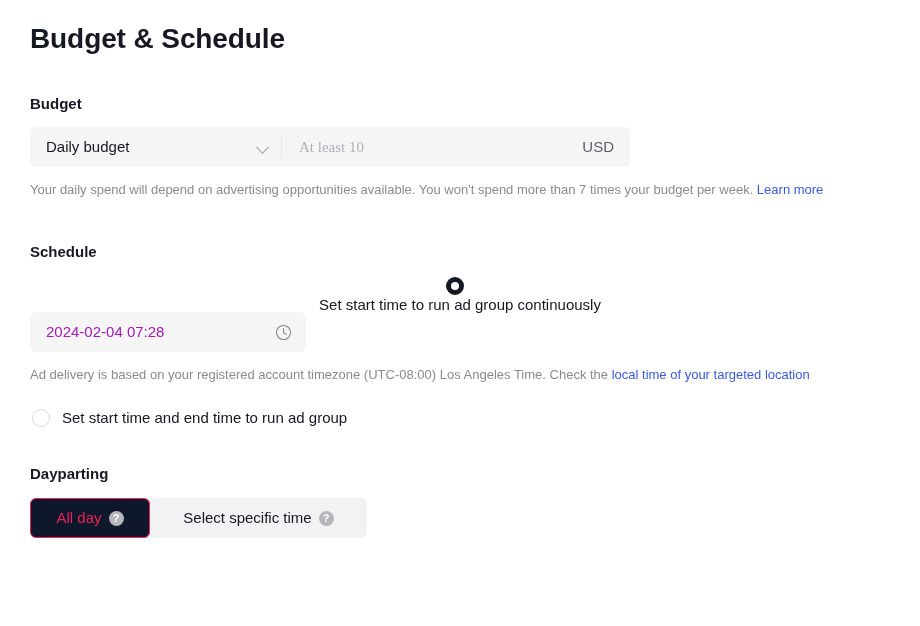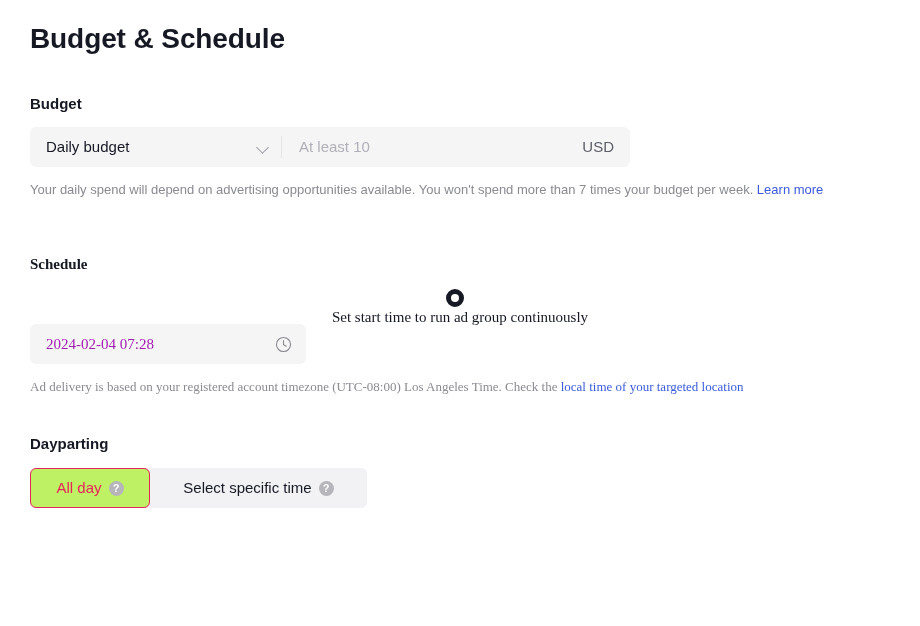--- a/index.html
+++ b/index.html
@@ -40,21 +40,21 @@
     margin-top: 0;
   }
   .section-label {
     font-size: 15px;
     font-weight: bold;
     color: #161823;
     line-height: 20px;
   }
 
   .budget-section { margin-top: 42px; }
-  .schedule-section { margin-top: 52px; font-family: Liberation Serif, serif; }
+  .schedule-section { margin-top: 40px; }
   .dayparting-section { margin-top: 35px; }
 
   
   .budget-field {
     display: flex;
     align-items: center;
     width: 600px;
     height: 40px;
     margin-top: 13px;
     background: #f5f5f6;
@@ -109,21 +109,21 @@
     height: 100%;
     display: flex;
     align-items: center;
     padding-left: 17px;
     box-sizing: border-box;
   }
   .budget-amount-input {
     border: 0;
     outline: 0;
     background: transparent;
-    font-family: Liberation Sans, sans-serif;
+    font-family: Liberation Serif, serif;
     font-size: 15px;
     color: #161823;
     width: 100%;
     padding: 0;
     line-height: 20px;
   }
   .budget-amount-input::placeholder {
     color: #b0b0b8;
     opacity: 1;
   }
@@ -228,21 +228,21 @@
     justify-content: center;
     gap: 7px;
     box-sizing: border-box;
     cursor: pointer;
     font-size: 15px;
     line-height: 20px;
     border-radius: 6px;
   }
   .seg-active {
     width: 120px;
-    background: #bef264;
+    background: #0f172a;
     border: 1.5px solid #e8235a;
     color: #e8235a;
   }
   .seg-inactive {
     flex: 1;
     color: #161823;
     background: transparent;
   }
   .q-icon {
     width: 15px;
@@ -299,20 +299,24 @@
           <circle cx="10" cy="10" r="8.3" stroke="#8a8b91" stroke-width="1.3"></circle>
           <path d="M10 5.3V10.2L13.2 12.1" stroke="#8a8b91" stroke-width="1.3" stroke-linecap="round" stroke-linejoin="round"></path>
         </svg>
       </span>
     </div>
 
     <div class="helper">
       <span>Ad delivery is based on your registered account timezone (UTC-08:00) Los Angeles Time. Check the </span><a class="link">local time of your targeted location</a>
     </div>
 
+    <div class="radio-row second">
+      <span class="radio unchecked"></span>
+      <span class="radio-label">Set start time and end time to run ad group</span>
+    </div>
   </div>
 
   <div class="section dayparting-section">
     <div class="section-label">Dayparting</div>
 
     <div class="seg-group">
       <div class="seg seg-active">
         <span>All day</span>
         <span class="q-icon">?</span>
       </div>

